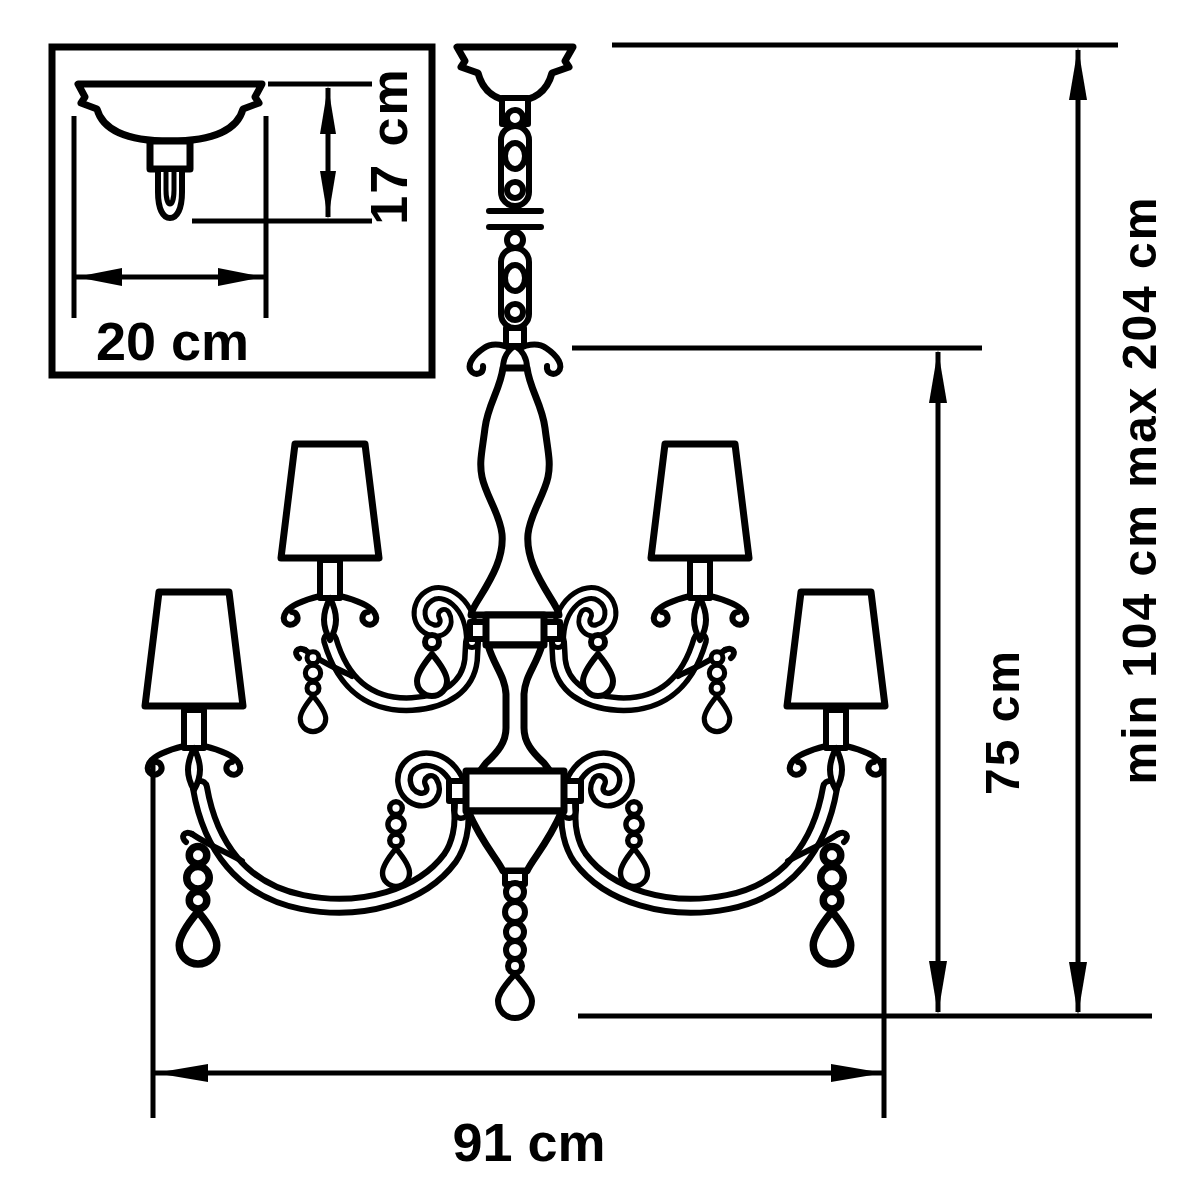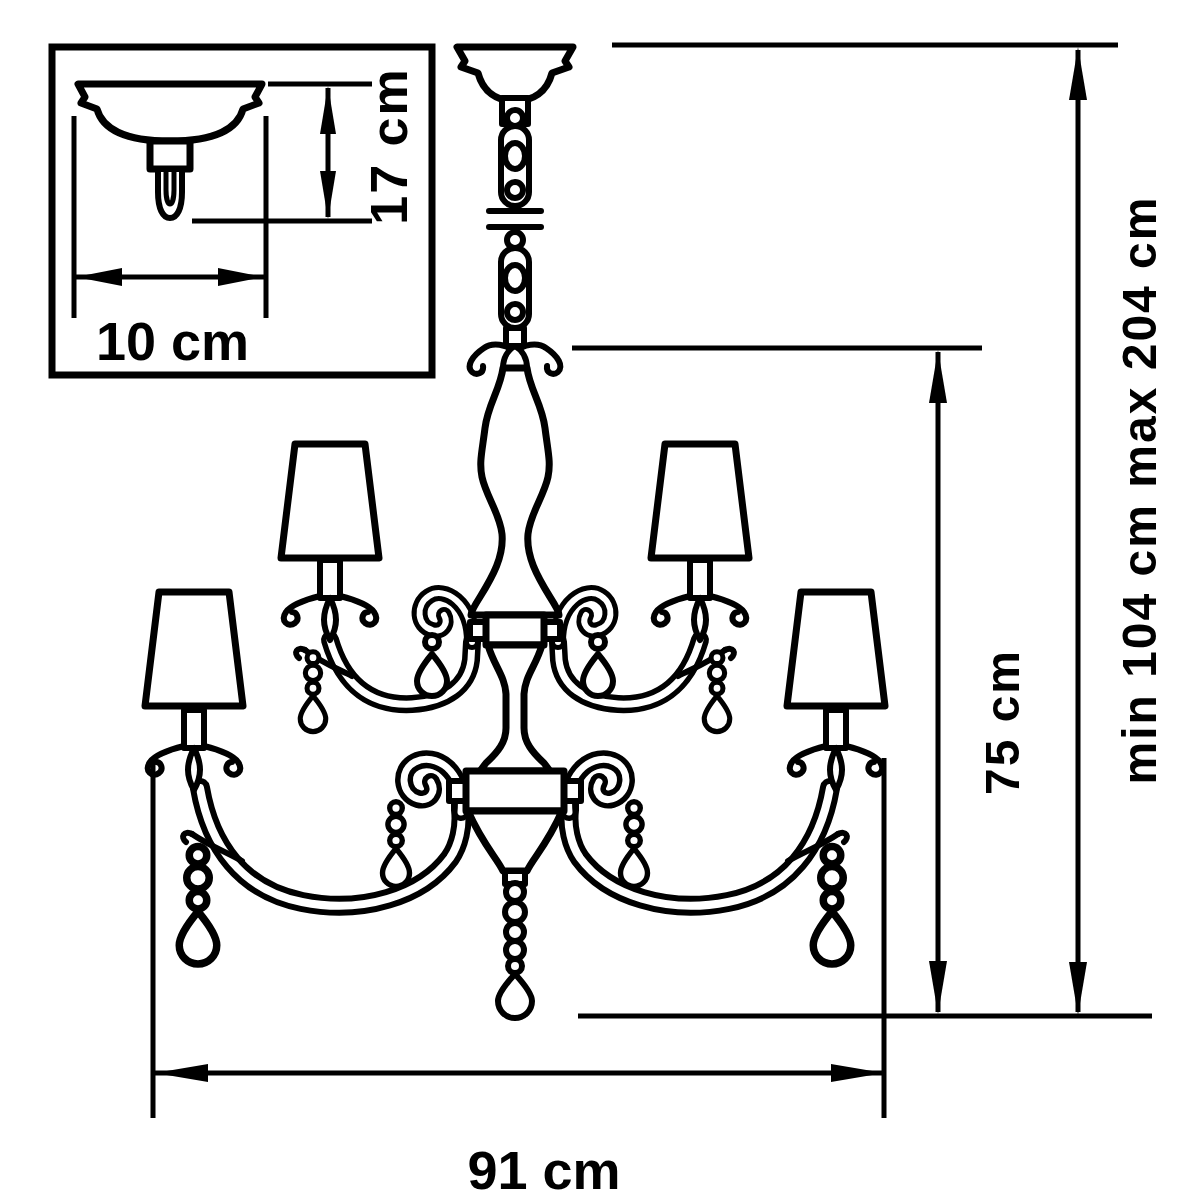--- a/index.html
+++ b/index.html
@@ -212,23 +212,23 @@
         <polygon class="blk" points="264,277 218,268 218,286"></polygon>
       </g>
       <g>
         <line class="dim" x1="328" y1="88" x2="328" y2="217"></line>
         <polygon class="blk" points="328,86 320,134 336,134"></polygon>
         <polygon class="blk" points="328,219 320,171 336,171"></polygon>
       </g>
     </g>
   </svg>
 
-  <div class="lbl lbl-h" style="left:96px; top:314px;">10 cm</div>
+  <div class="lbl lbl-h" style="left:96px; top:314px;">20 cm</div>
 
   <div class="lbl lbl-v" style="left:389px; top:146px; font-size:52px;">17 cm</div>
 
   <div class="lbl lbl-v" style="left:1003px; top:722px;">75 cm</div>
 
   <div class="lbl lbl-v" style="left:1140px; top:490px;">min 104 cm max 204 cm</div>
 
-  <div class="lbl lbl-h lbl-center" style="left:544px; top:1142px;margin-top:28px;">91 cm</div>
+  <div class="lbl lbl-h lbl-center" style="left:529px; top:1142px;">91 cm</div>
 
 </div>
 
 </body></html>

